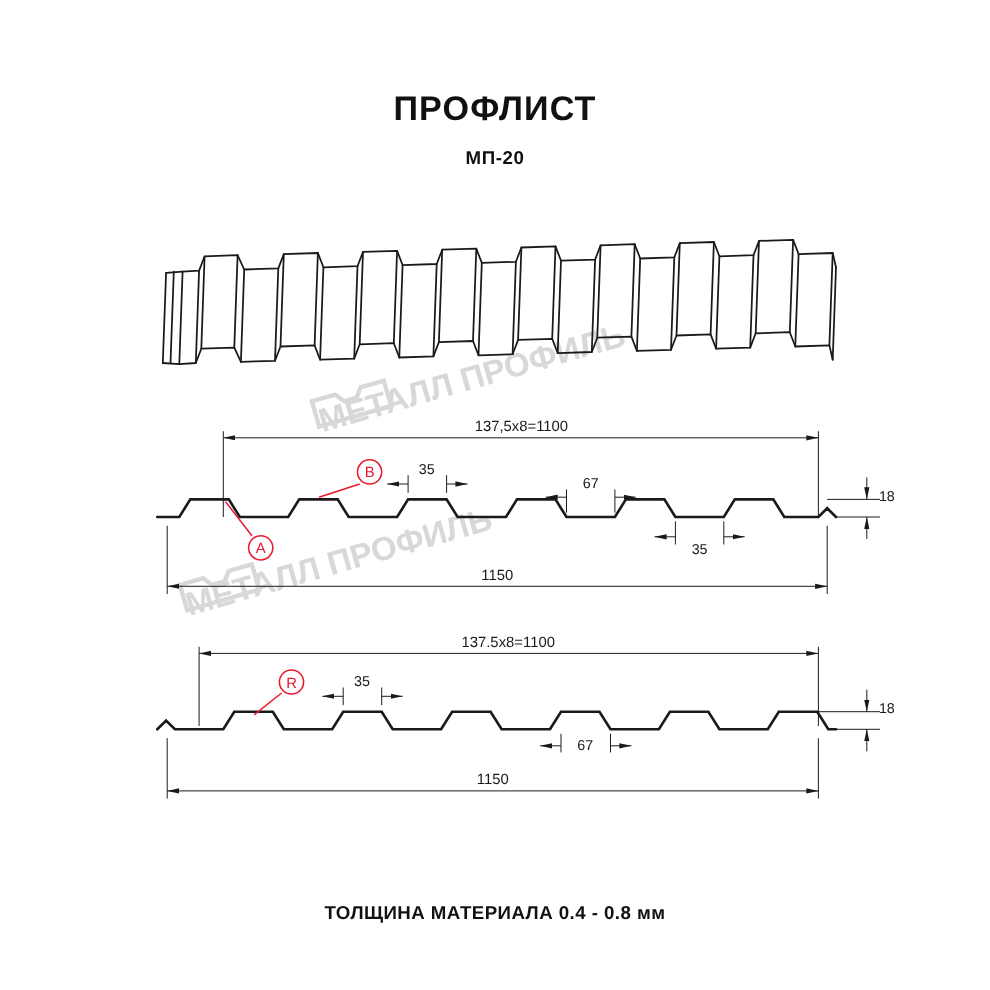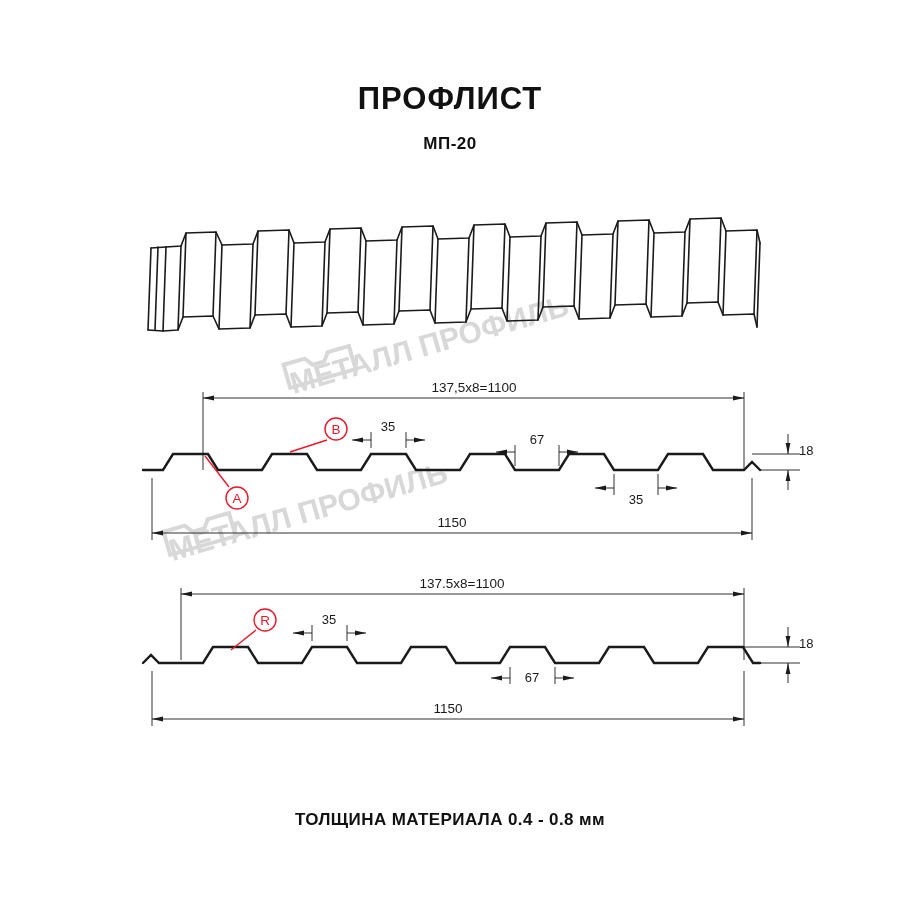--- a/index.html
+++ b/index.html
@@ -36,21 +36,21 @@
   }
   .subtitle {
     margin-top: 18px;
     font-size: 17px;
     font-weight: bold;
     color: #111;
     letter-spacing: 0.5px;
   }
   .footer-note {
     position: absolute;
-    bottom: 70px;
+    bottom: 60px;
     left: 0;
     width: 900px;
     text-align: center;
     font-size: 17px;
     font-weight: bold;
     letter-spacing: 0.4px;
     color: #111;
   }
   .svg-stage {
     position: absolute;

